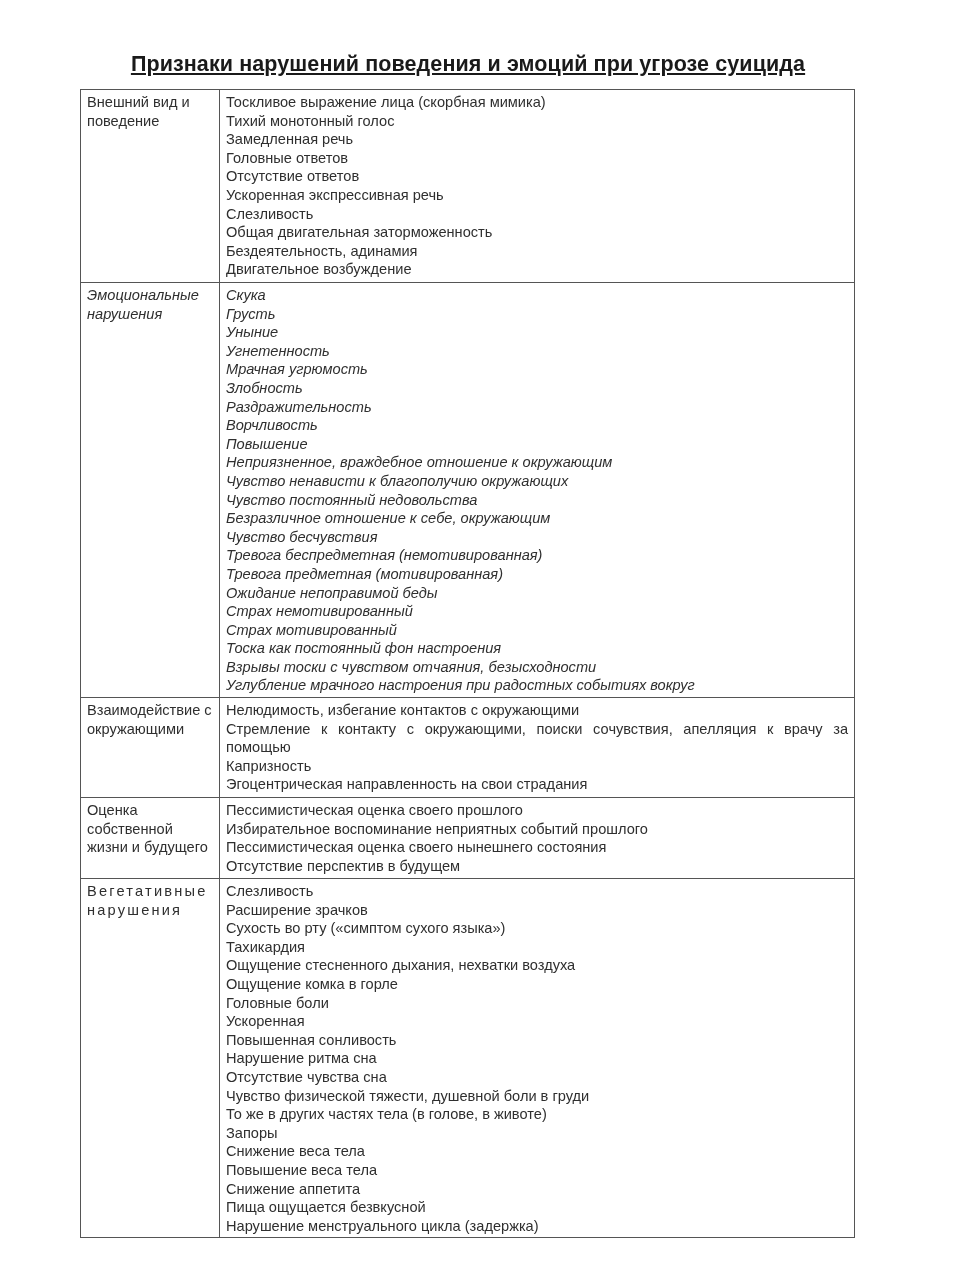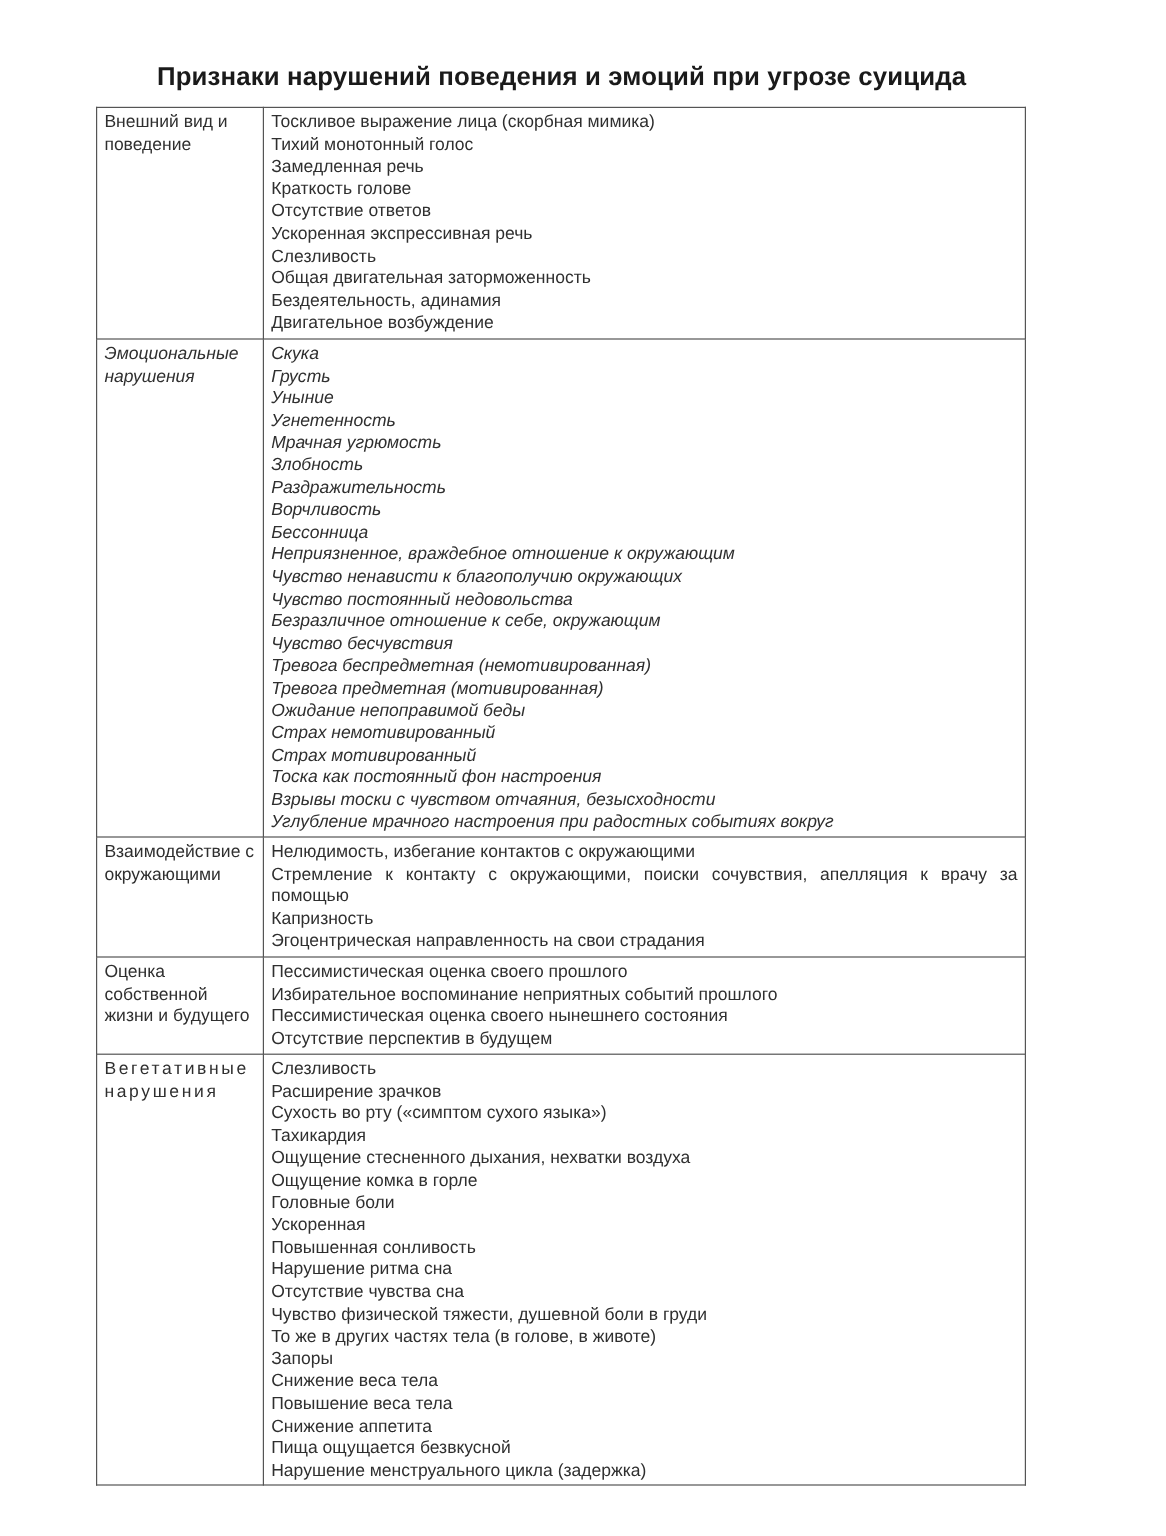--- a/index.html
+++ b/index.html
@@ -19,20 +19,21 @@
       position: absolute;
       left: 0;
       top: 52px;
       width: 936px;
       text-align: center;
       font-family: "Liberation Sans", sans-serif;
       font-weight: bold;
       font-size: 21.5px;
       letter-spacing: 0.1px;
       color: #1a1a1a;
+      text-decoration: underline;
     }
     table.signs {
       position: absolute;
       left: 80px;
       top: 89px;
       width: 775px;
       border-collapse: collapse;
       border: 1.3px solid #555555;
     }
     table.signs td {
@@ -69,21 +70,21 @@
   <tbody>
 
     <tr style="height:193px;">
       <td class="cat">
         <span>Внешний вид и поведение</span>
       </td>
       <td class="items">
         <span class="item">Тоскливое выражение лица (скорбная мимика)</span>
         <span class="item">Тихий монотонный голос</span>
         <span class="item">Замедленная речь</span>
-        <span class="item">Краткость голове</span>
+        <span class="item">Головные ответов</span>
         <span class="item">Отсутствие ответов</span>
         <span class="item">Ускоренная экспрессивная речь</span>
         <span class="item">Слезливость</span>
         <span class="item">Общая двигательная заторможенность</span>
         <span class="item">Бездеятельность, адинамия</span>
         <span class="item">Двигательное возбуждение</span>
       </td>
     </tr>
 
     <tr style="height:414px;font-style:italic;">
@@ -92,21 +93,21 @@
       </td>
       <td class="items">
         <span class="item">Скука</span>
         <span class="item">Грусть</span>
         <span class="item">Уныние</span>
         <span class="item">Угнетенность</span>
         <span class="item">Мрачная угрюмость</span>
         <span class="item">Злобность</span>
         <span class="item">Раздражительность</span>
         <span class="item">Ворчливость</span>
-        <span class="item">Бессонница</span>
+        <span class="item">Повышение</span>
         <span class="item">Неприязненное, враждебное отношение к окружающим</span>
         <span class="item">Чувство ненависти к благополучию окружающих</span>
         <span class="item">Чувство постоянный недовольства</span>
         <span class="item">Безразличное отношение к себе, окружающим</span>
         <span class="item">Чувство бесчувствия</span>
         <span class="item">Тревога беспредметная (немотивированная)</span>
         <span class="item">Тревога предметная (мотивированная)</span>
         <span class="item">Ожидание непоправимой беды</span>
         <span class="item">Страх немотивированный</span>
         <span class="item">Страх мотивированный</span>

